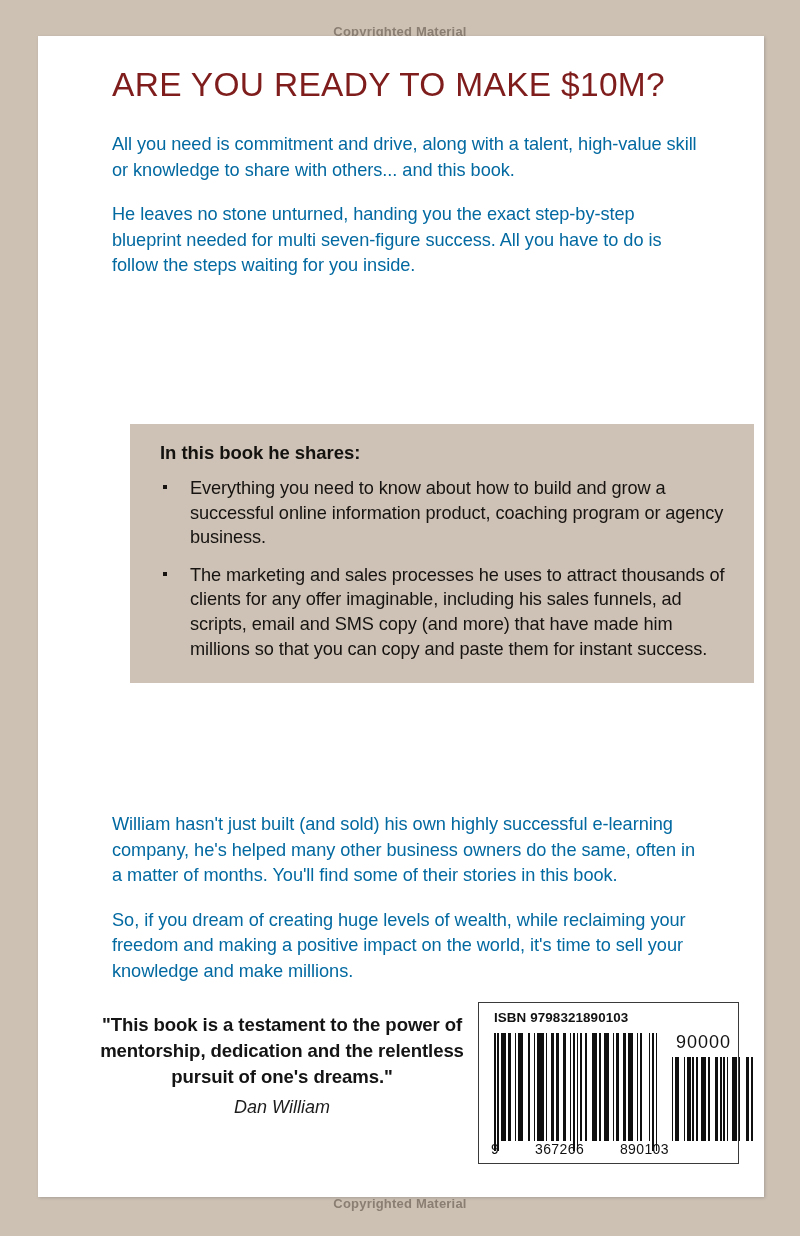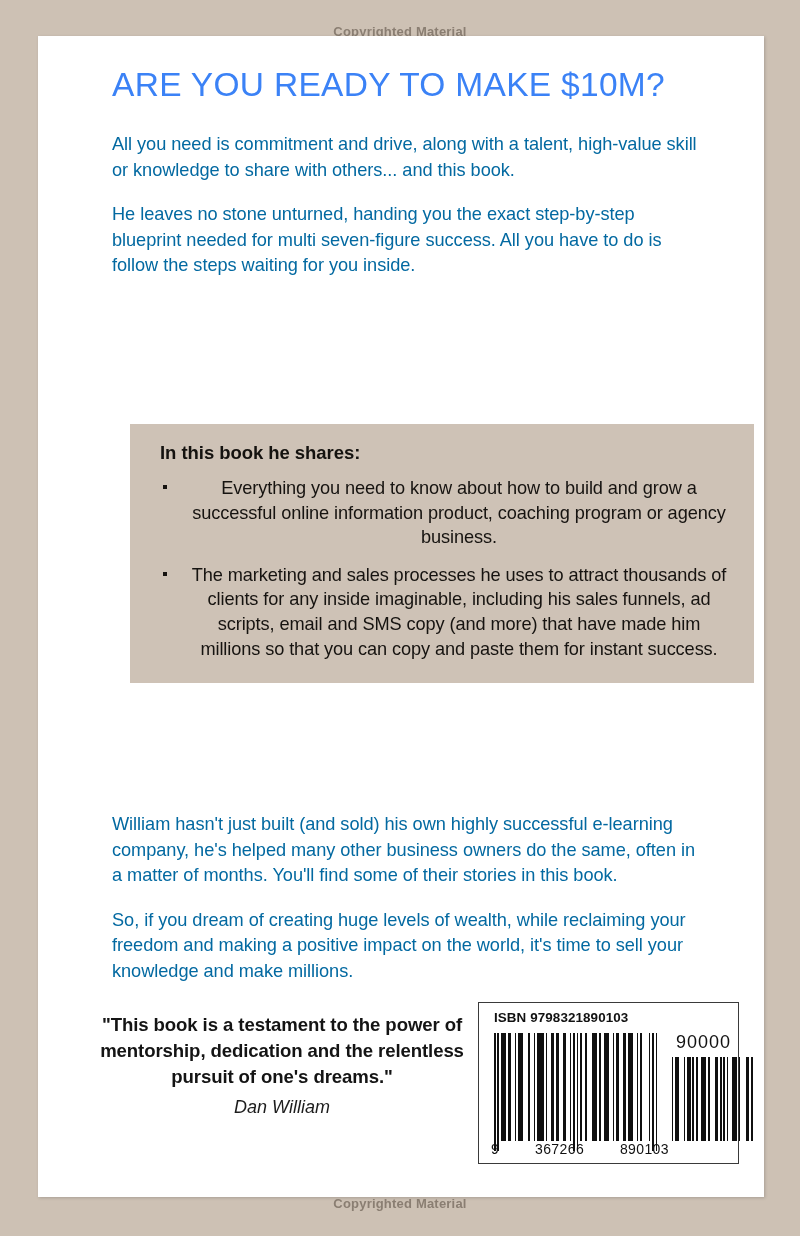--- a/index.html
+++ b/index.html
@@ -60,21 +60,21 @@
 
   
   .headline {
     position: absolute;
     left: 0;
     top: 30px;
     width: 580px;
     font-size: 33.5px;
     font-weight: normal;
     letter-spacing: 0.3px;
-    color: #3b82f6;
+    color: #7f1d1d;
     white-space: nowrap;
   }
 
   
   .body-block {
     position: absolute;
     left: 0;
     top: 96px;
     width: 586px;
   }
@@ -96,21 +96,21 @@
     padding: 18px 26px 22px 30px;
     background: #cec2b6;
   }
   .box-heading {
     font-size: 18.5px;
     font-weight: bold;
     color: #14120f;
     margin-bottom: 12px;
     letter-spacing: -0.05px;
   }
-  .bullet-list { list-style: none; text-align: center; }
+  .bullet-list { list-style: none; }
   .bullet-item {
     position: relative;
     padding-left: 30px;
     font-size: 18.2px;
     line-height: 24.6px;
     color: #161310;
     margin-bottom: 13px;
     letter-spacing: -0.1px;
   }
   .bullet-item:last-child { margin-bottom: 0; }
@@ -244,21 +244,21 @@
 
       <div class="highlight-box">
         <div class="box-heading">In this book he shares:</div>
         <ul class="bullet-list">
           <li class="bullet-item">
             <span class="dot"></span>
             <span>Everything you need to know about how to build and grow a successful online information product, coaching program or agency business.</span>
           </li>
           <li class="bullet-item">
             <span class="dot"></span>
-            <span>The marketing and sales processes he uses to attract thousands of clients for any inside imaginable, including his sales funnels, ad scripts, email and SMS copy (and more) that have made him millions so that you can copy and paste them for instant success.</span>
+            <span>The marketing and sales processes he uses to attract thousands of clients for any offer imaginable, including his sales funnels, ad scripts, email and SMS copy (and more) that have made him millions so that you can copy and paste them for instant success.</span>
           </li>
         </ul>
       </div>
 
       <div class="lower-block">
         <p class="para">William hasn't just built (and sold) his own highly successful e-learning company, he's helped many other business owners do the same, often in a matter of months. You'll find some of their stories in this book.</p>
         <p class="para">So, if you dream of creating huge levels of wealth, while reclaiming your freedom and making a positive impact on the world, it's time to sell your knowledge and make millions.</p>
       </div>
 
       <div class="footer-row">

